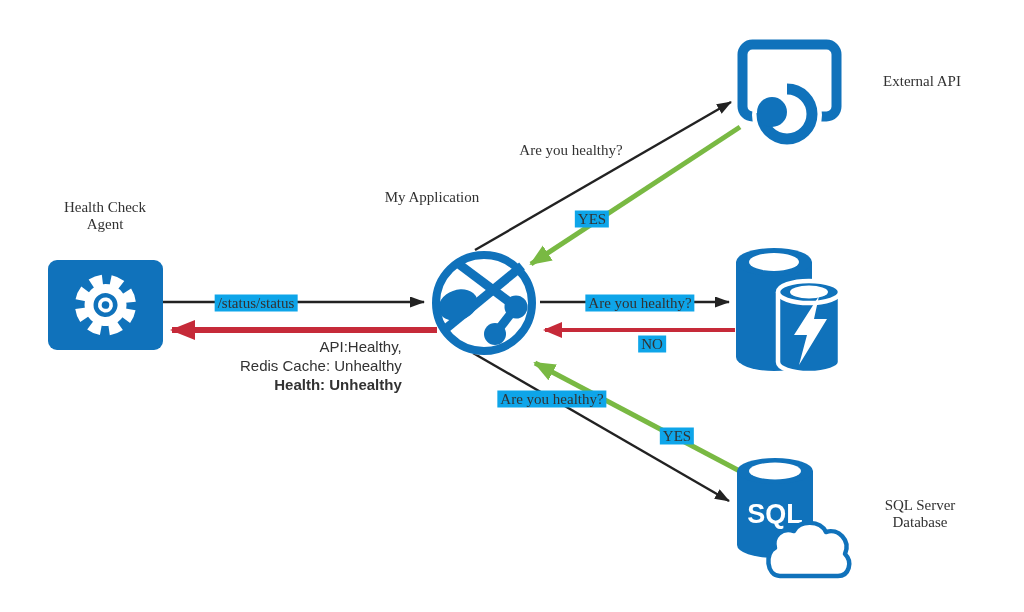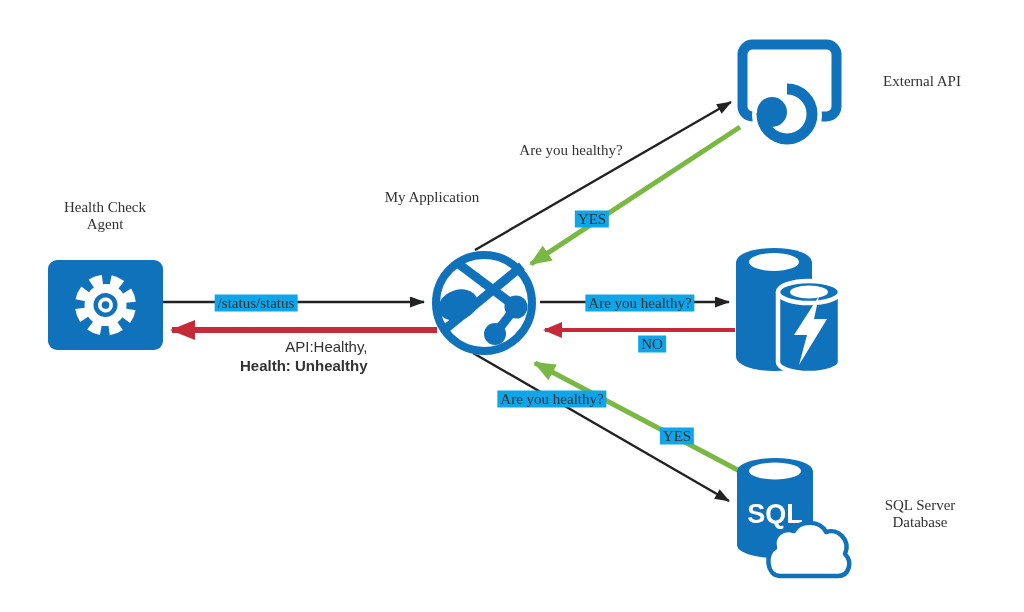--- a/index.html
+++ b/index.html
@@ -118,16 +118,17 @@
   <div class="lbl onln" style="left:640px;top:303px;">Are you healthy?</div>
 
   <div class="lbl onln" style="left:652px;top:330px;margin-top:14px;">NO</div>
 
   <div class="lbl onln" style="left:552px;top:399px;">Are you healthy?</div>
 
   <div class="lbl onln" style="left:677px;top:436px;">YES</div>
 
   <div class="resp">
     <div>API:Healthy,</div>
+    <div>Redis Cache: Unhealthy</div>
     <div class="bold">Health: Unhealthy</div>
   </div>
 
 </div>
 
 </body></html>

